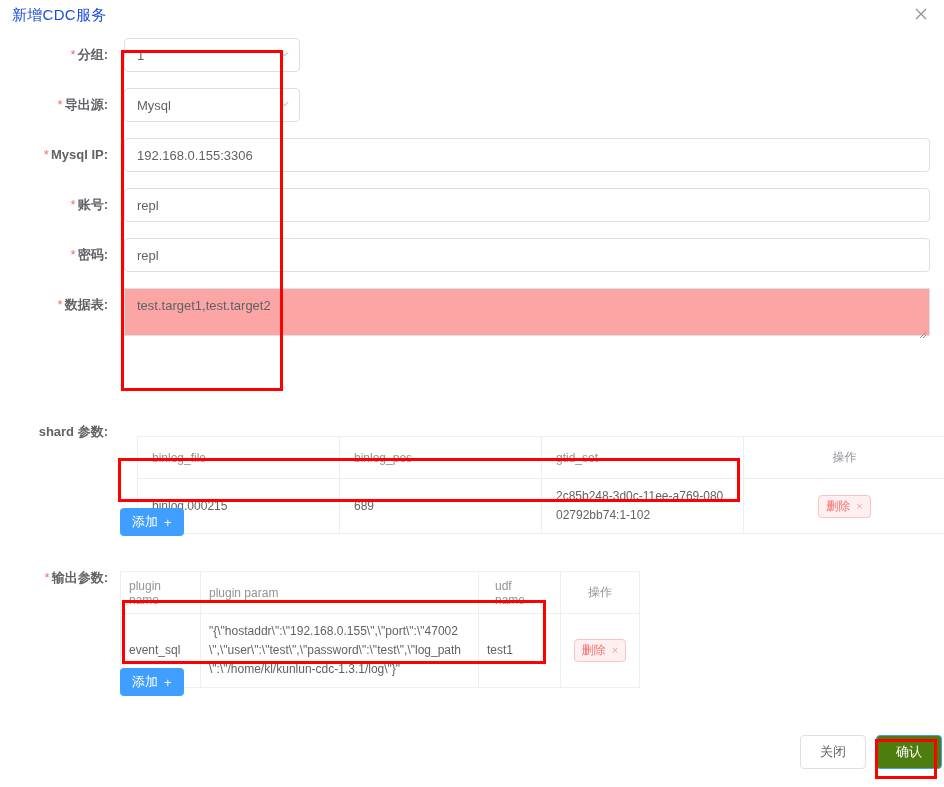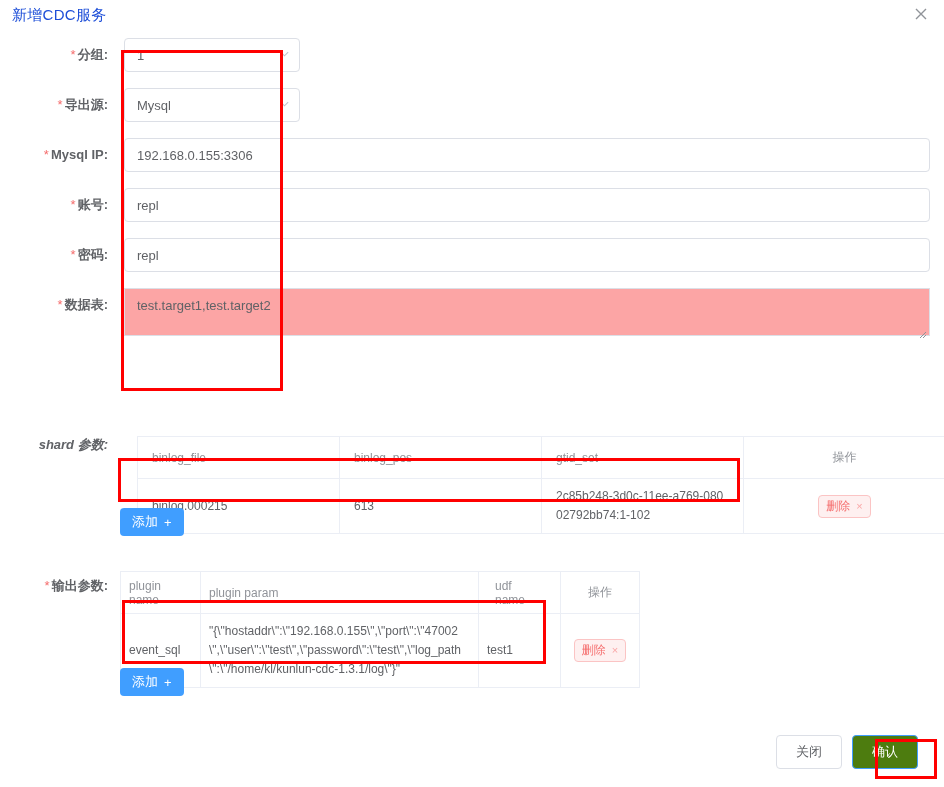--- a/index.html
+++ b/index.html
@@ -89,21 +89,21 @@
   }
   .del-x { font-size: 11px; color:#f9a7a7; }
 
   .add-btn {
     display:inline-flex; align-items:center; gap:6px;
     background:#409eff; color:#fff; border:none; border-radius:4px;
     height: 28px; padding: 0 12px; font-size:13px; cursor:pointer;
   }
 
   
-  .footer { position:absolute; right: 26px; bottom: 18px; display:flex; gap:10px; }
+  .footer { position:absolute; right: 2px; bottom: 18px; display:flex; gap:10px; }
   .btn-plain {
     background:#fff; border:1px solid #dcdfe6; color:#606266;
     border-radius:4px; height:34px; padding:0 19px; font-size:13px; cursor:pointer;
   }
   .btn-primary {
     background:#4d7c0f; border:1px solid #409eff; color:#fff;
     border-radius:4px; height:34px; padding:0 19px; font-size:13px; cursor:pointer;
   }
 
   
@@ -204,60 +204,60 @@
             <path d="M9 3 L3 9 M9 6 L6 9" stroke="#909399" stroke-width="1" fill="none"></path>
           </svg>
         </span>
       </div>
     </div>
   </div>
 
 </div>
 
 <div style="position:absolute; left:0; top:412px; width:944px;">
-  <div class="form-label" style="position:absolute; left:0; top:16px;font-style:italic;">
+  <div class="form-label" style="position:absolute; left:0; top:3px;">
     <span>shard 参数:</span>
   </div>
   <table class="tbl" style="position:absolute; left:137px; top:0; width:808px;margin-top:24px;">
     <colgroup>
         <col style="width:202px">
         <col style="width:202px">
         <col style="width:202px">
         <col style="width:202px">
       </colgroup>
     <thead>
       <tr>
         <th>binlog_file</th>
         <th>binlog_pos</th>
         <th>gtid_set</th>
         <th class="ctr">操作</th>
       </tr>
     </thead>
     <tbody>
       <tr>
         <td>binlog.000215</td>
-        <td>613</td>
+        <td>689</td>
         <td style="word-break:break-all">2c85b248-3d0c-11ee-a769-08002792bb74:1-102</td>
         <td class="ctr">
           <span class="del-btn">
             <span>删除</span>
             <span class="del-x">×</span>
           </span>
         </td>
       </tr>
     </tbody>
   </table>
   <button class="add-btn" style="position:absolute; left:120px; top:96px;">
     <span>添加</span>
     <span>+</span>
   </button>
 </div>
 
 <div style="position:absolute; left:0; top:553px; width:944px;">
-  <div class="form-label" style="position:absolute; left:0; top:16px;padding-left:23px;">
+  <div class="form-label" style="position:absolute; left:0; top:8px;padding-left:23px;">
     <span class="req-star">*</span><span>输出参数:</span>
   </div>
   <table class="tbl" style="position:absolute; left:120px; top:18px; width:519px;">
     <colgroup>
         <col style="width:80px">
         <col style="width:278px">
         <col style="width:82px">
         <col style="width:79px">
       </colgroup>
     <thead>

